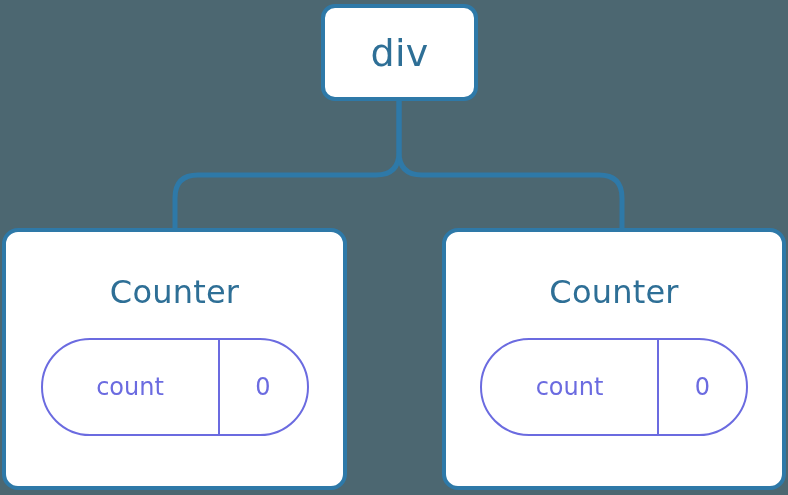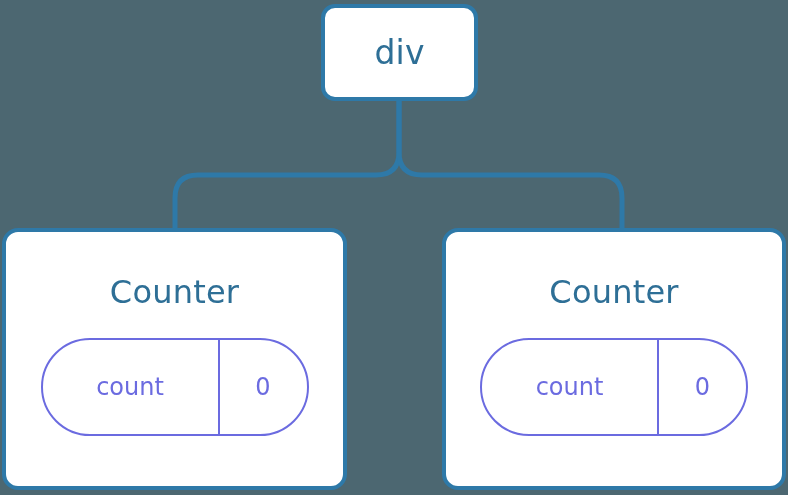--- a/index.html
+++ b/index.html
@@ -43,21 +43,21 @@
 
   
   #node-div {
     left: 321px;
     top: 4px;
     width: 157px;
     height: 97px;
     justify-content: center;
   }
   #node-div .node-title {
-    font-size: 33px;
+    font-size: 38px;
     color: #2e6f96;
     letter-spacing: 0.2px;
     line-height: 1;
   }
 
   
   .component-node {
     top: 228px;
     height: 262px;
     border-radius: 16px;

